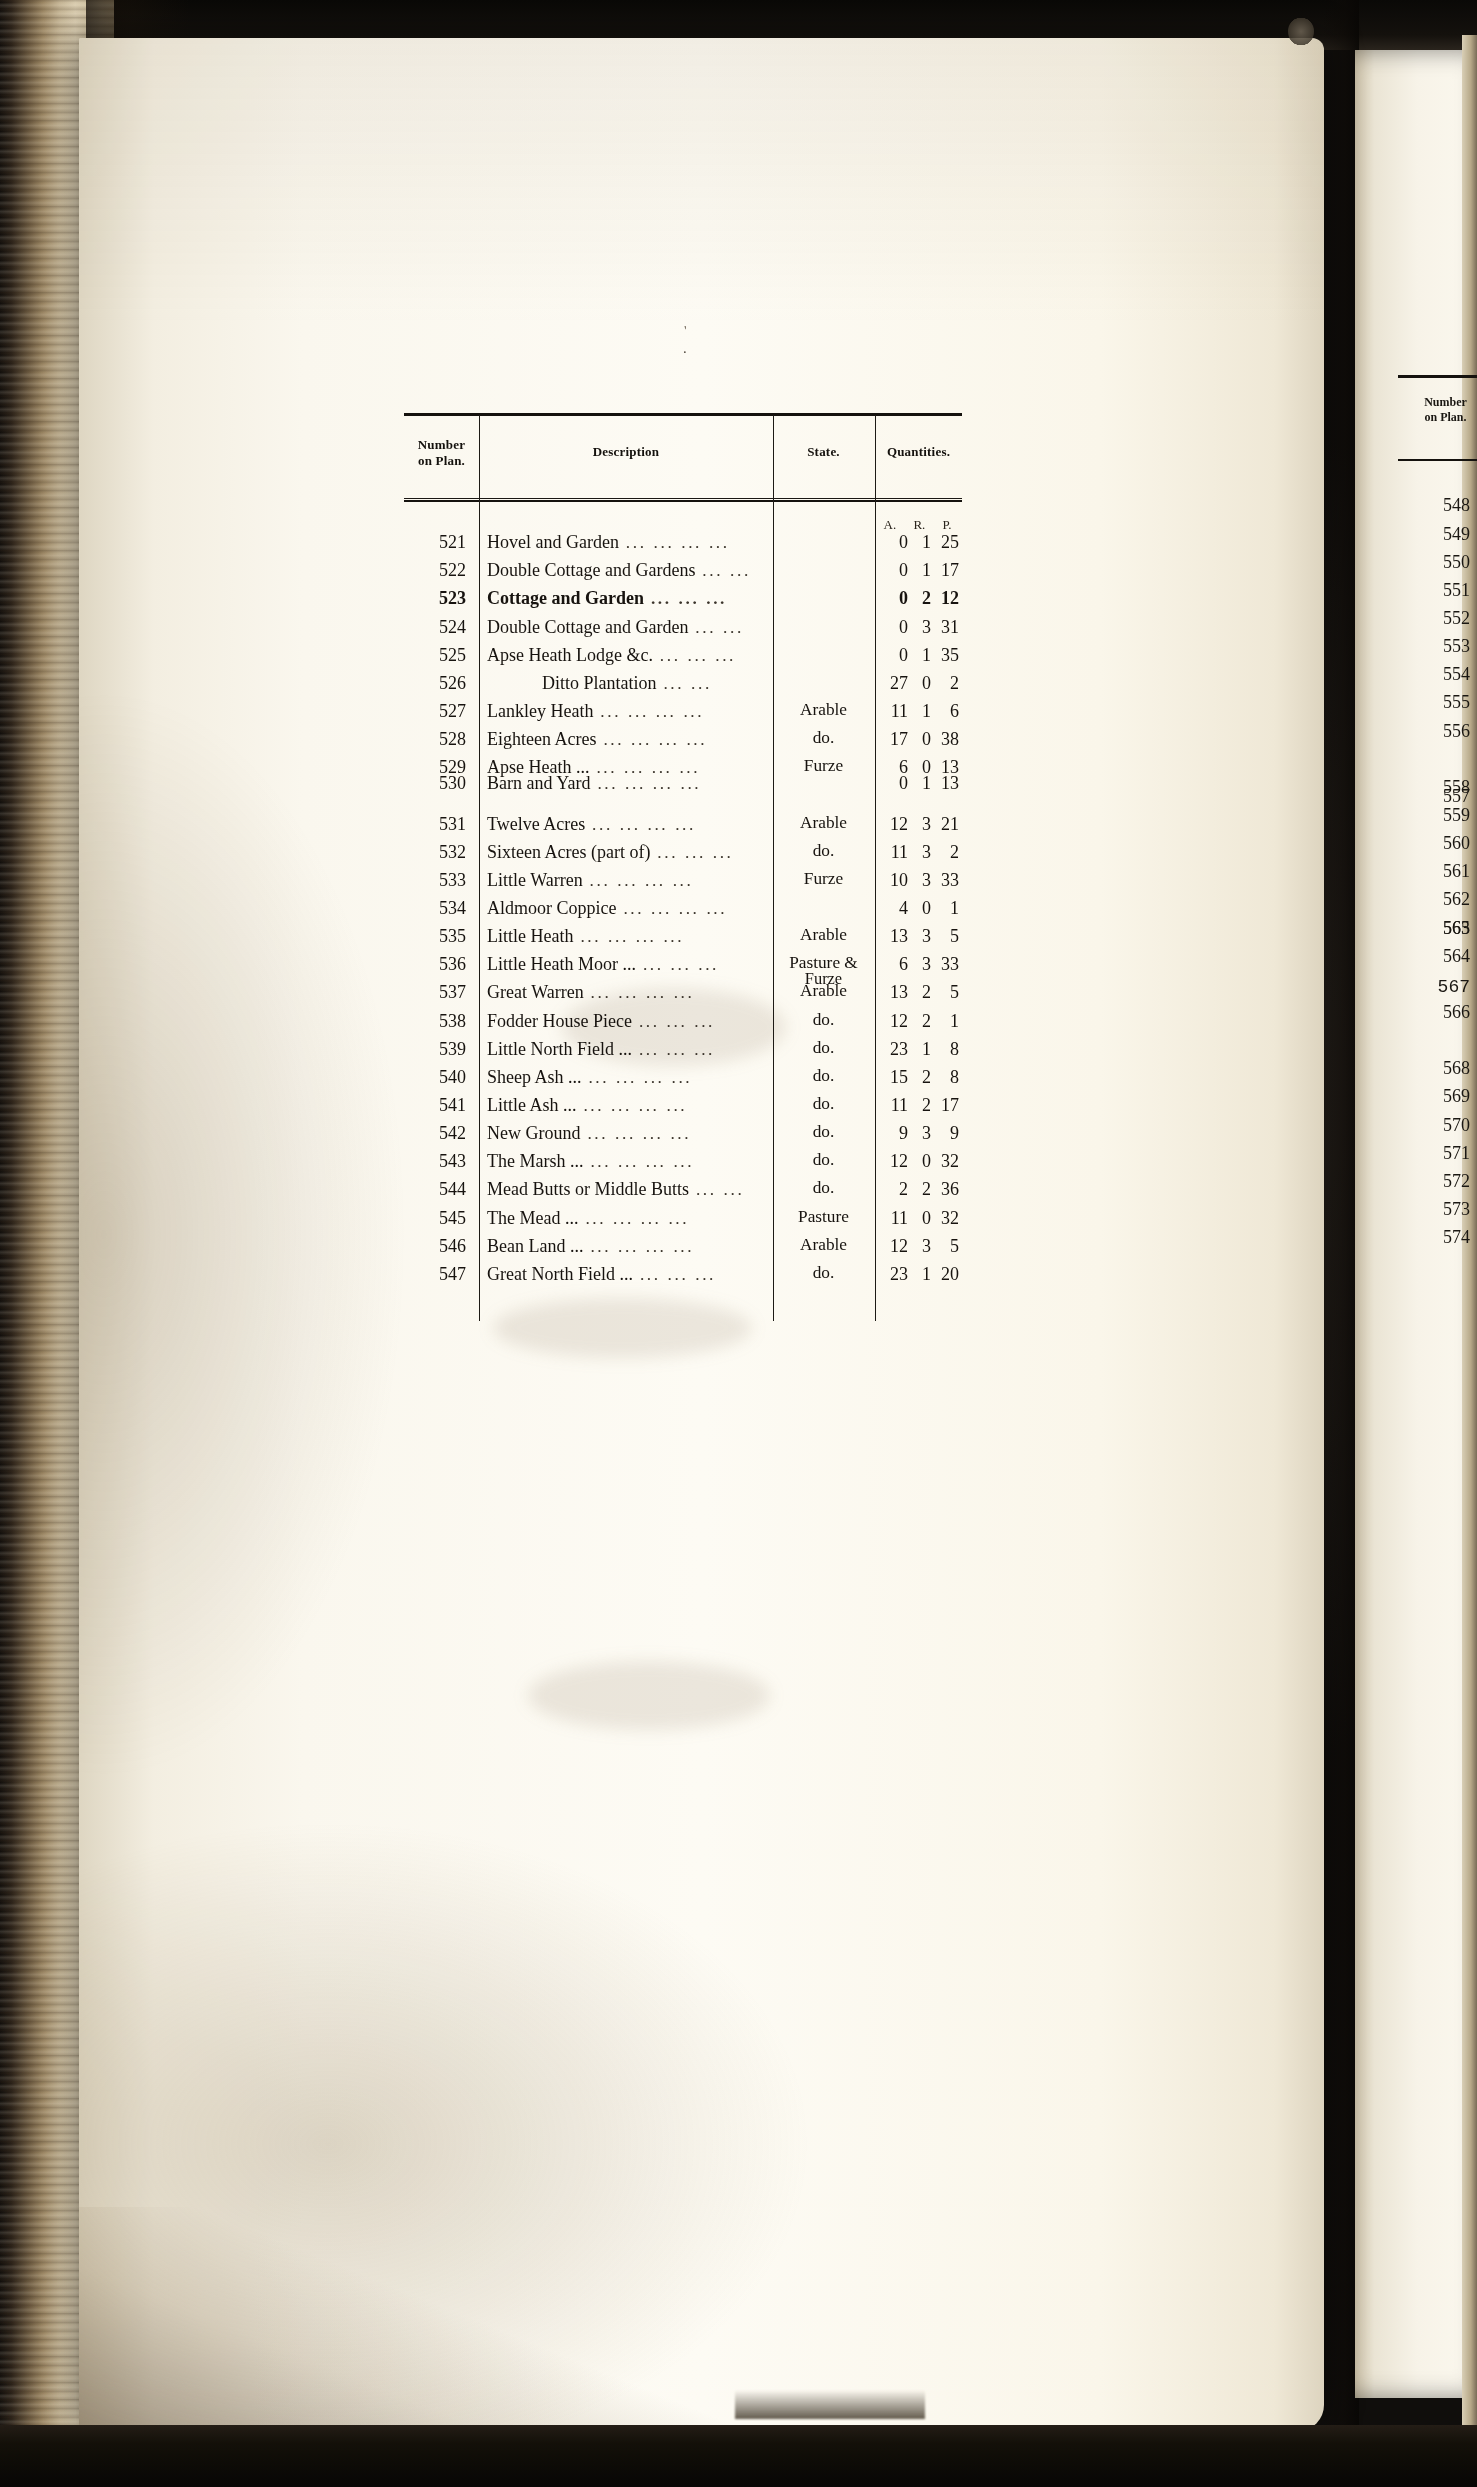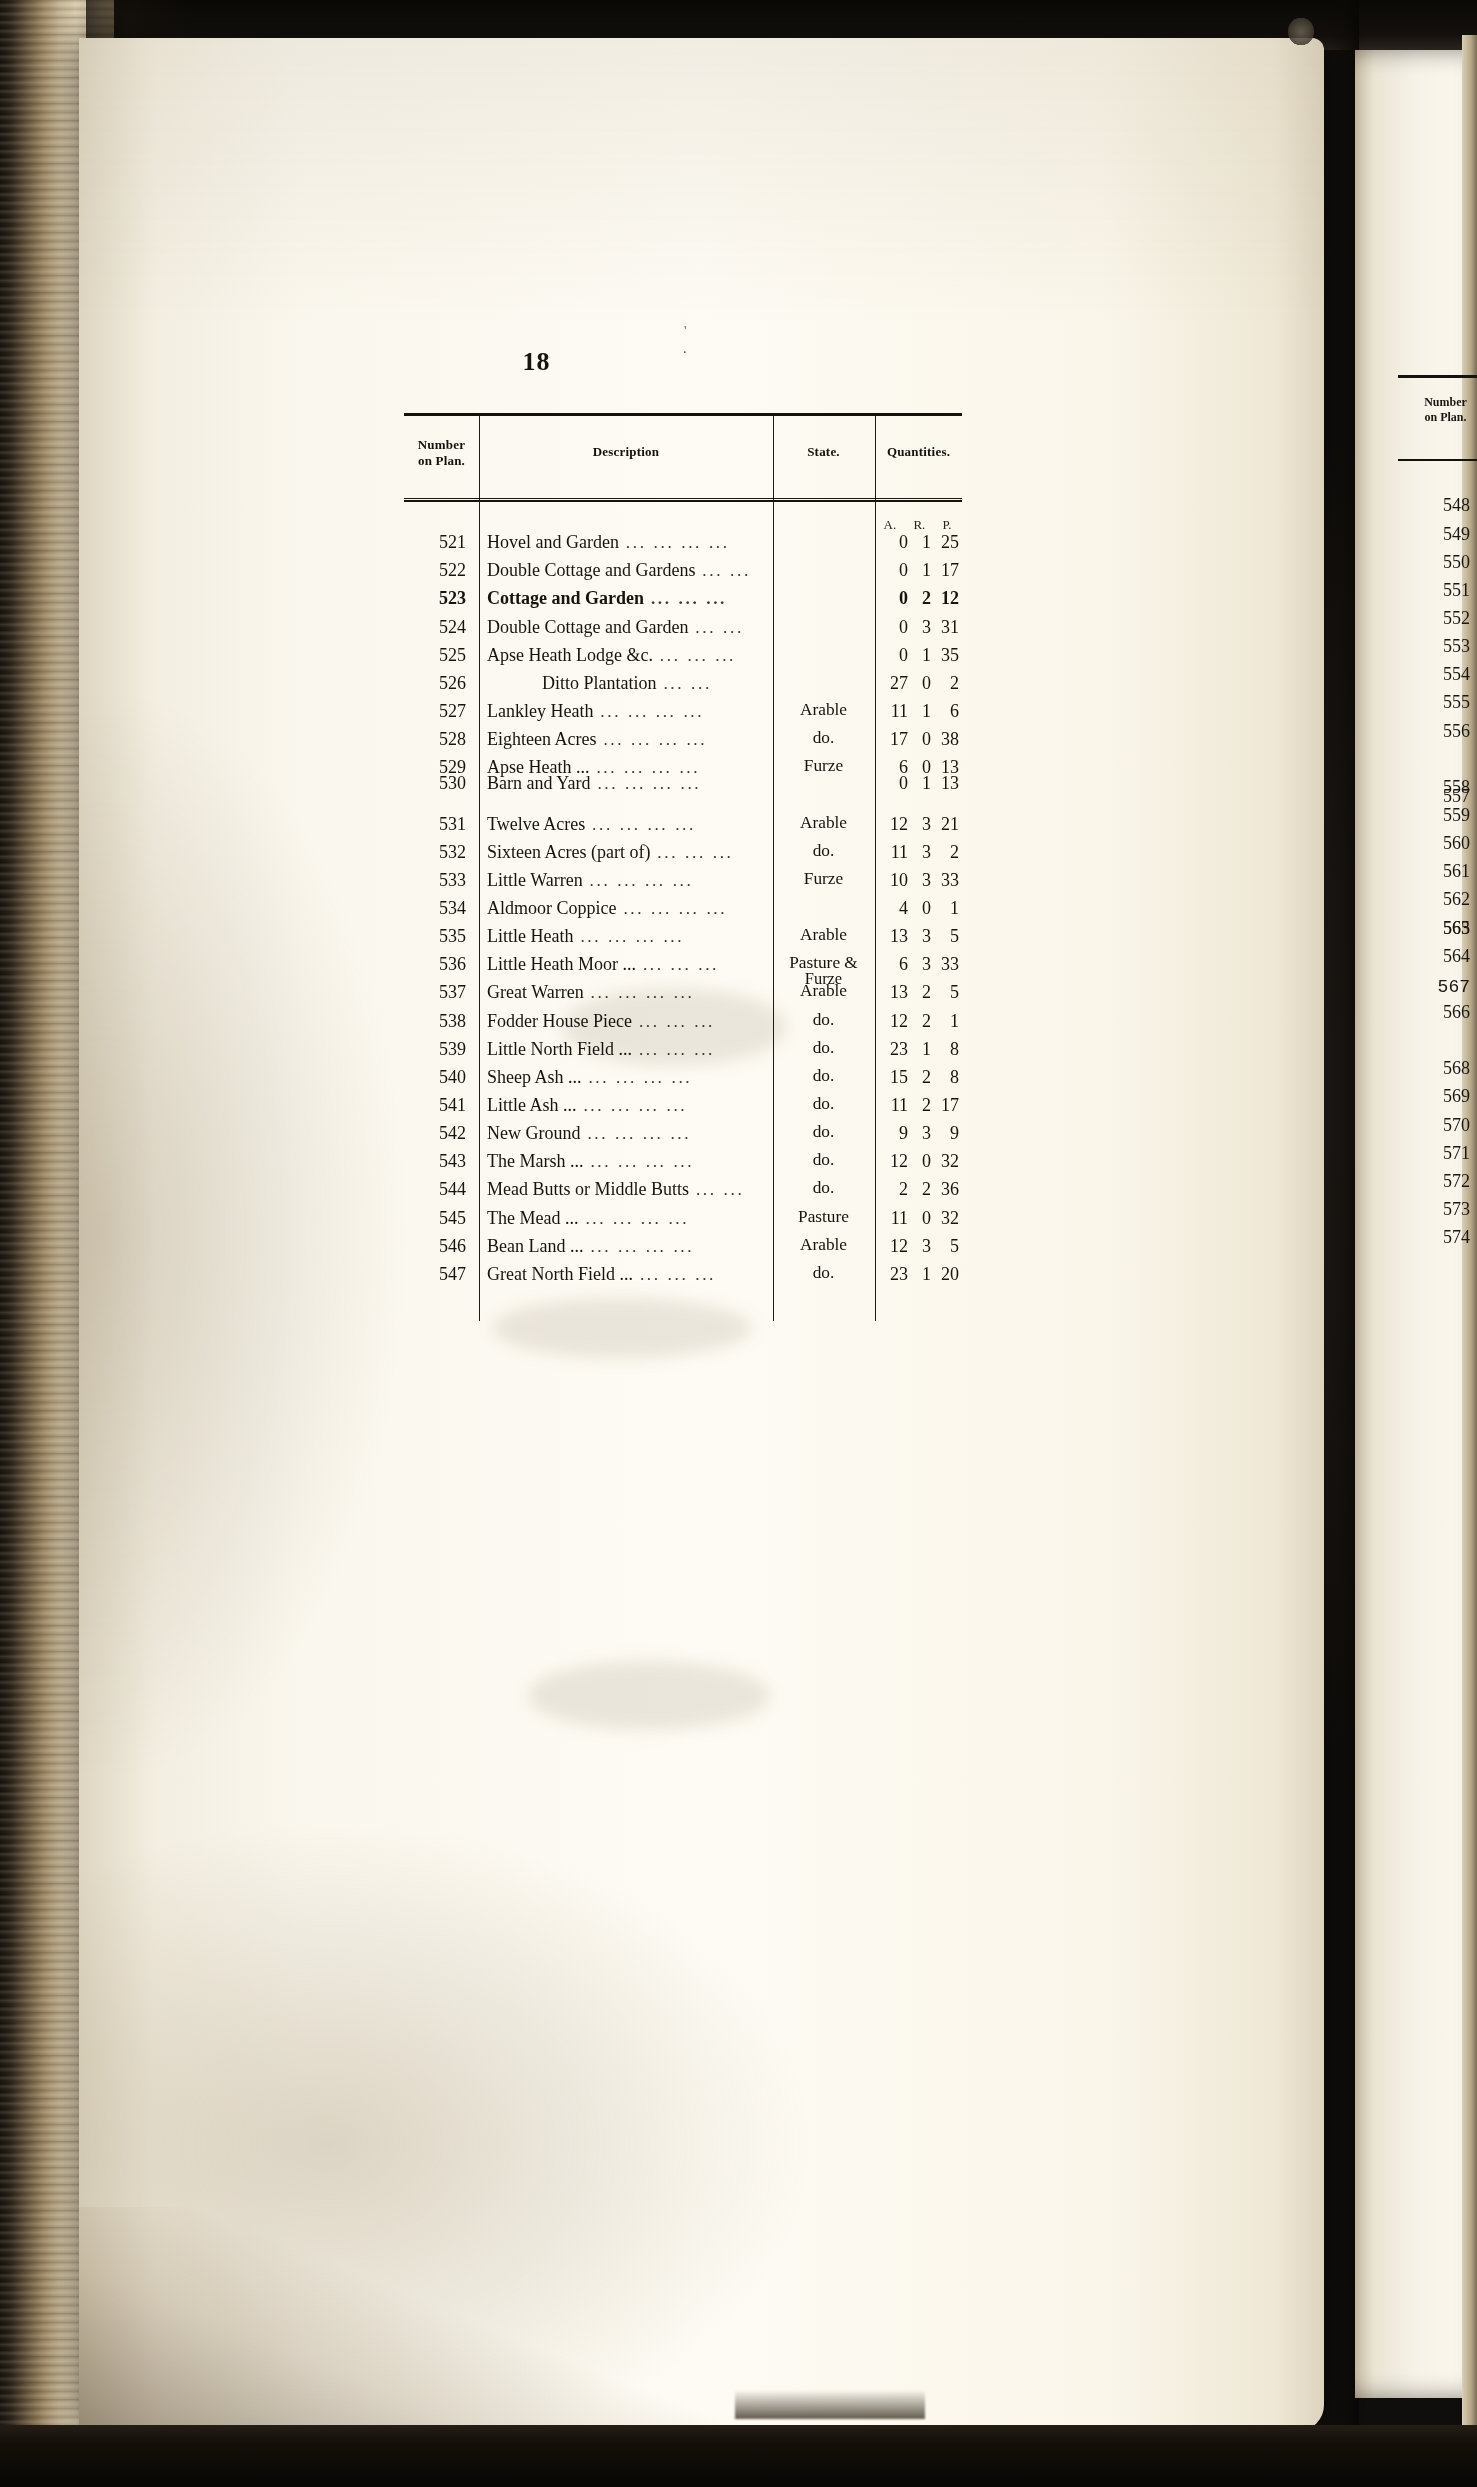--- a/index.html
+++ b/index.html
@@ -389,21 +389,20 @@
   <div class="strip-bottom"></div>
 
   <div class="content">
 
     <div class="smudge" style="left:483px; top:950px; width:224px; height:78px;"></div>
     <div class="smudge" style="left:414px; top:1260px; width:259px; height:60px;"></div>
     <div class="smudge" style="left:449px; top:1623px; width:242px; height:69px;"></div>
 
     <span class="pn-tick">'</span>
     <span class="pn-mark">.</span>
-    <div class="page-number">18</div>
 
     <div class="table">
       <div class="rule-thick rule-top"></div>
       <div class="rule-thin rule-head-bot"></div>
       <div class="rule-head-bot2" style="position:absolute;left:0;width:558px;"></div>
 
       <div class="vline v1"></div>
       <div class="vline v2"></div>
       <div class="vline v3"></div>
 

